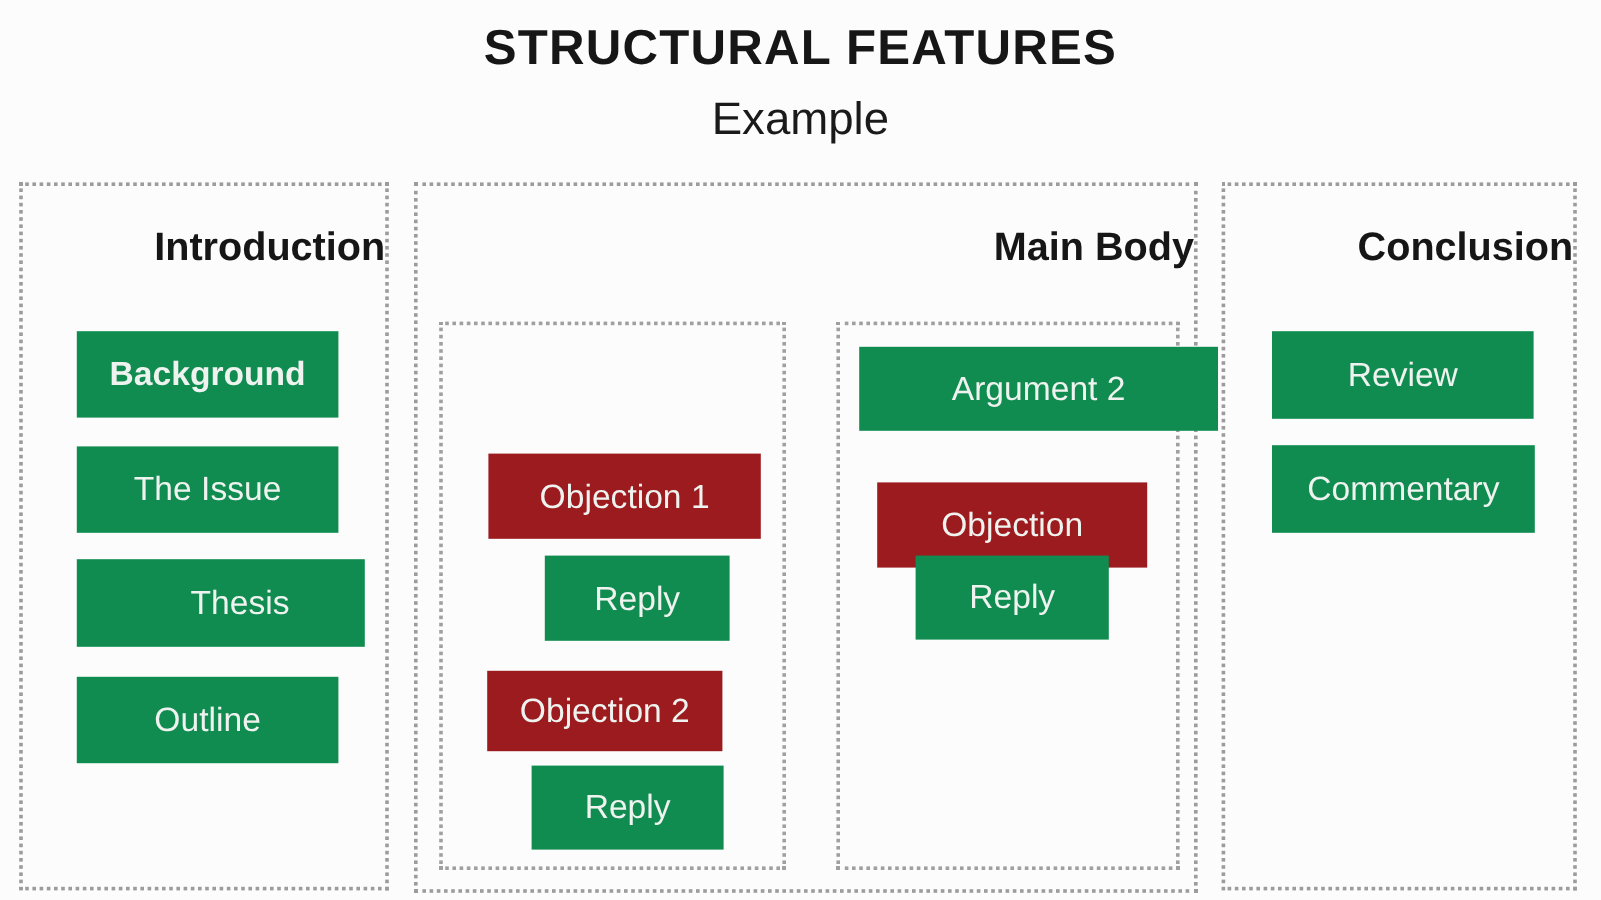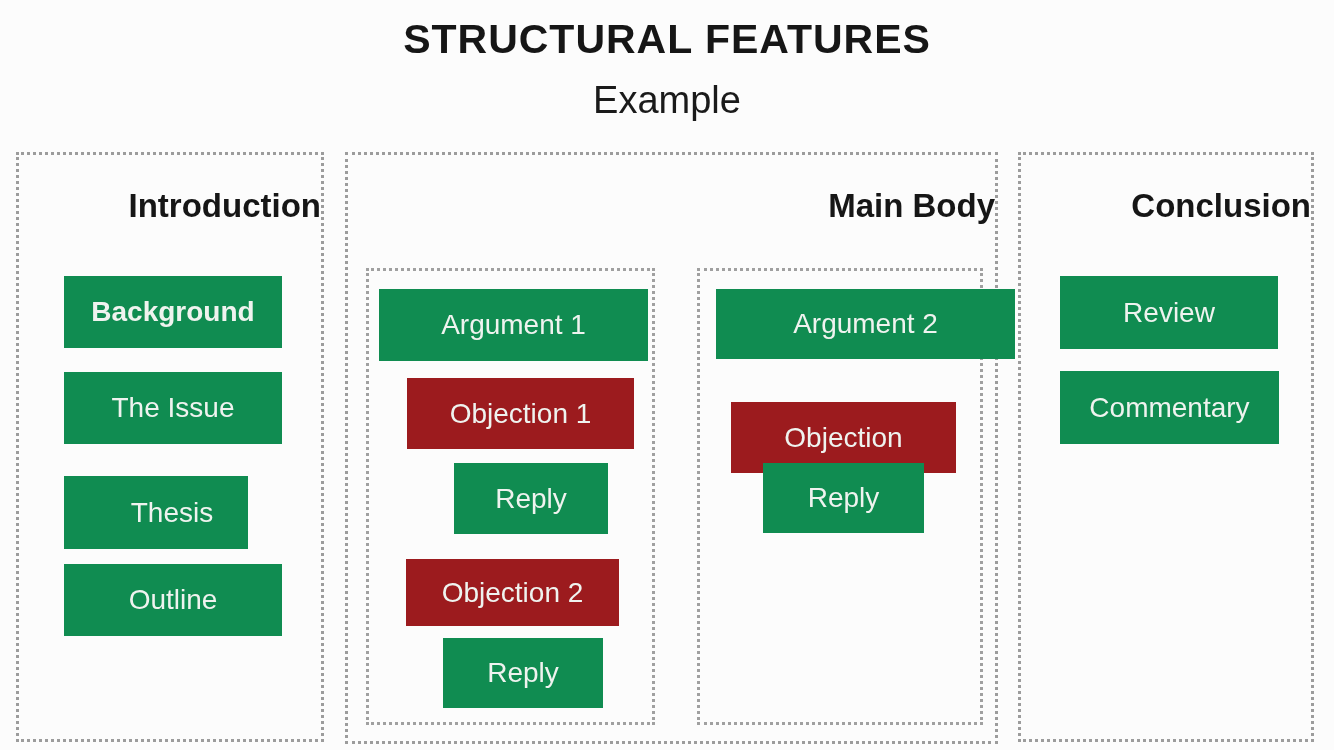--- a/index.html
+++ b/index.html
@@ -63,32 +63,31 @@
 
 <div class="canvas">
 
   <div class="slide-title">STRUCTURAL FEATURES</div>
   <div class="slide-subtitle">Example</div>
 
   <section class="col col-intro">
     <div class="col-heading">Introduction</div>
     <div class="box green" style="left:45px; top:121px; width:218px; height:72px;font-weight:bold;">Background</div>
     <div class="box green" style="left:45px; top:217px; width:218px; height:72px;">The Issue</div>
-    <div class="box green" style="left:45px; top:321px; width:184px; height:73px;padding-left:32px;">Thesis</div>
+    <div class="box green" style="left:45px; top:311px; width:240px; height:73px;padding-left:32px;">Thesis</div>
     <div class="box green" style="left:45px; top:409px; width:218px; height:72px;">Outline</div>
   </section>
 
   <section class="col col-main">
     <div class="col-heading">Main Body</div>
 
     <div class="inner-group inner-1">
-      <div class="box green" style="left:10px; top:18px; width:269px; height:72px;">Argument 1</div>
       <div class="box red" style="left:38px; top:107px; width:227px; height:71px;">Objection 1</div>
       <div class="box green" style="left:85px; top:192px; width:154px; height:71px;">Reply</div>
-      <div class="box red" style="left:37px; top:288px; width:213px; height:67px;">Objection 2</div>
+      <div class="box red" style="left:37px; top:288px; width:196px; height:67px;">Objection 2</div>
       <div class="box green" style="left:74px; top:367px; width:160px; height:70px;">Reply</div>
     </div>
 
     <div class="inner-group inner-2">
       <div class="box green" style="left:16px; top:18px; width:299px; height:70px;">Argument 2</div>
       <div class="box red" style="left:31px; top:107px; width:225px; height:71px;margin-top:24px;">Objection</div>
       <div class="box green" style="left:63px; top:192px; width:161px; height:70px;">Reply</div>
     </div>
   </section>
 

